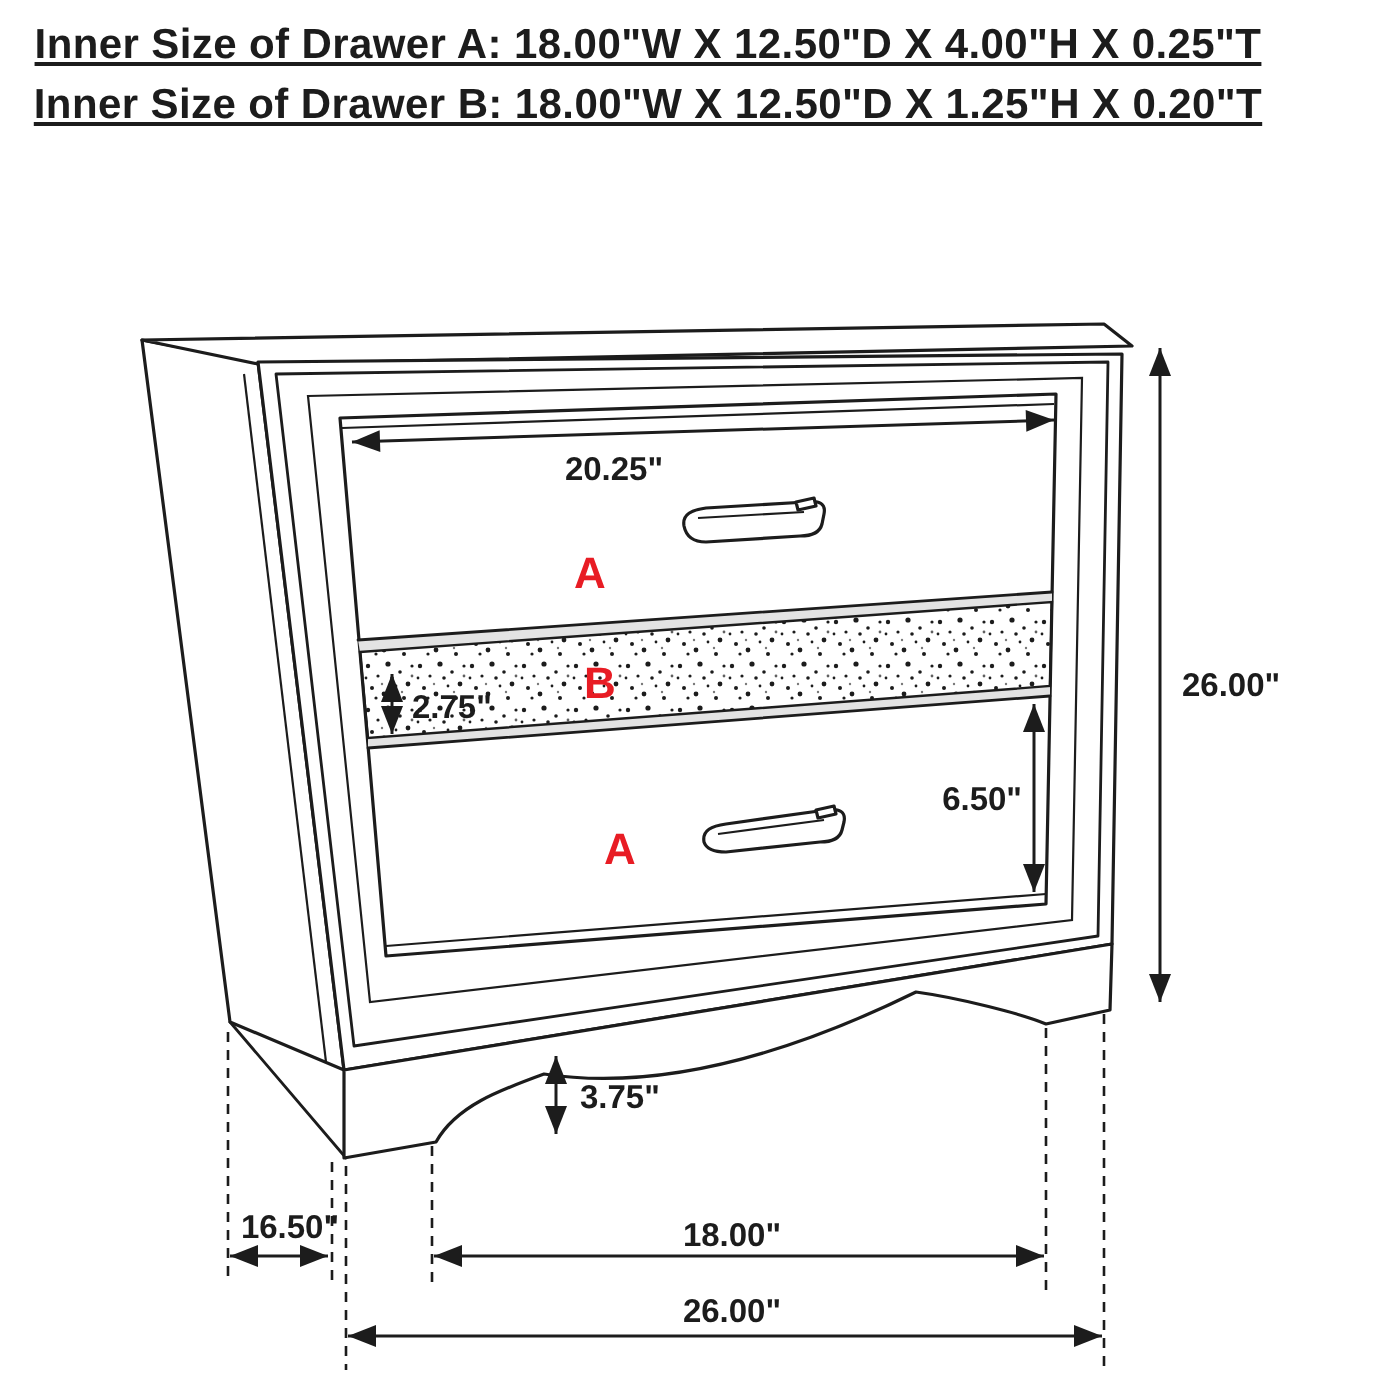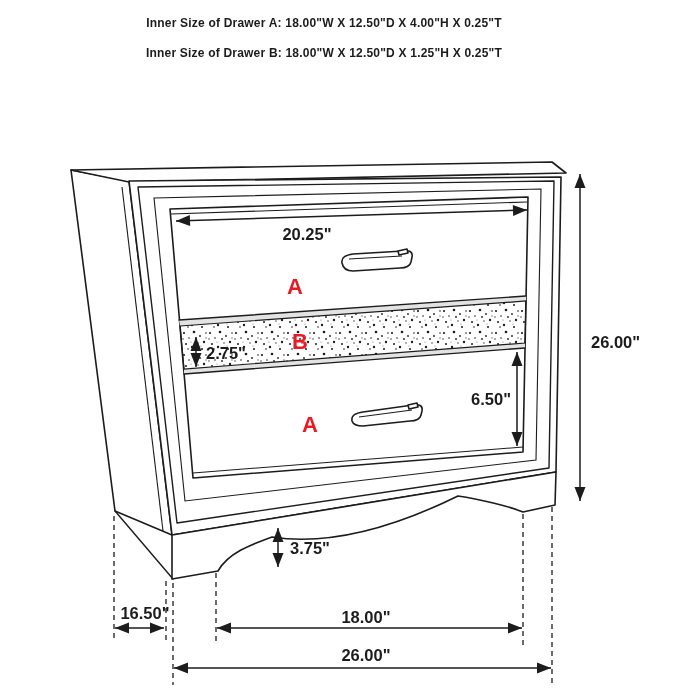--- a/index.html
+++ b/index.html
@@ -6,42 +6,42 @@
   html,body { margin:0; padding:0; }
   body {
     width:700px; height:700px; position:relative;
     background:var(--background);
     font-family:"Liberation Sans", sans-serif;
     overflow:hidden;
   }
   .header {
     position:absolute; top:8px; left:0; width:648px;
     text-align:center; color:var(--line);
-    font-weight:700; font-size:12px; line-height:30px;
-    letter-spacing:0.2px; white-space:nowrap;
+    font-weight:700; font-size:21px; line-height:30px;
+    letter-spacing:0.2px; white-space:nowrap;text-decoration:underline;
   }
   .header div { height:30px; }
   svg.diagram { position:absolute; left:0; top:0; width:700px; height:700px; }
   .fw { fill:#ffffff; stroke:var(--line); stroke-width:1.6; stroke-linejoin:round; }
   .ln { fill:none; stroke:var(--line); stroke-width:1.4; stroke-linejoin:round; stroke-linecap:round; }
   .thin { fill:none; stroke:var(--line); stroke-width:1.1; }
   .dash { fill:none; stroke:var(--line); stroke-width:1.3; stroke-dasharray:5 4; }
   .dim { fill:none; stroke:var(--line); stroke-width:1.5; marker-start:url(#ah); marker-end:url(#ah); }
   .dt { fill:var(--line); font-weight:700; font-size:16.5px; }
   .rl { fill:var(--label-red); font-weight:700; font-size:22px; text-anchor:middle; }
   .chamfer { fill:#e3e3e3; stroke:none; }
   #ah path { fill:var(--line); }
   .speck { fill:var(--line); }
 </style>
 </head>
 <body>
 
 <div class="header">
   <div>Inner Size of Drawer A: 18.00"W X 12.50"D X 4.00"H X 0.25"T</div>
-  <div>Inner Size of Drawer B: 18.00"W X 12.50"D X 1.25"H X 0.25"T</div>
+  <div>Inner Size of Drawer B: 18.00"W X 12.50"D X 1.25"H X 0.20"T</div>
 </div>
 
 <svg class="diagram" viewBox="0 0 700 700" xmlns="http://www.w3.org/2000/svg">
   <defs>
     <marker id="ah" markerUnits="userSpaceOnUse" markerWidth="18" markerHeight="14" refX="16" refY="7" orient="auto-start-reverse">
       <path d="M16,7 L2,1.5 L2,12.5 Z"></path>
     </marker>
     <pattern id="speckle" width="26" height="22" patternUnits="userSpaceOnUse">
       <circle class="speck" cx="2" cy="3" r="1.1"></circle>
       <circle class="speck" cx="7" cy="8" r="0.8"></circle>

